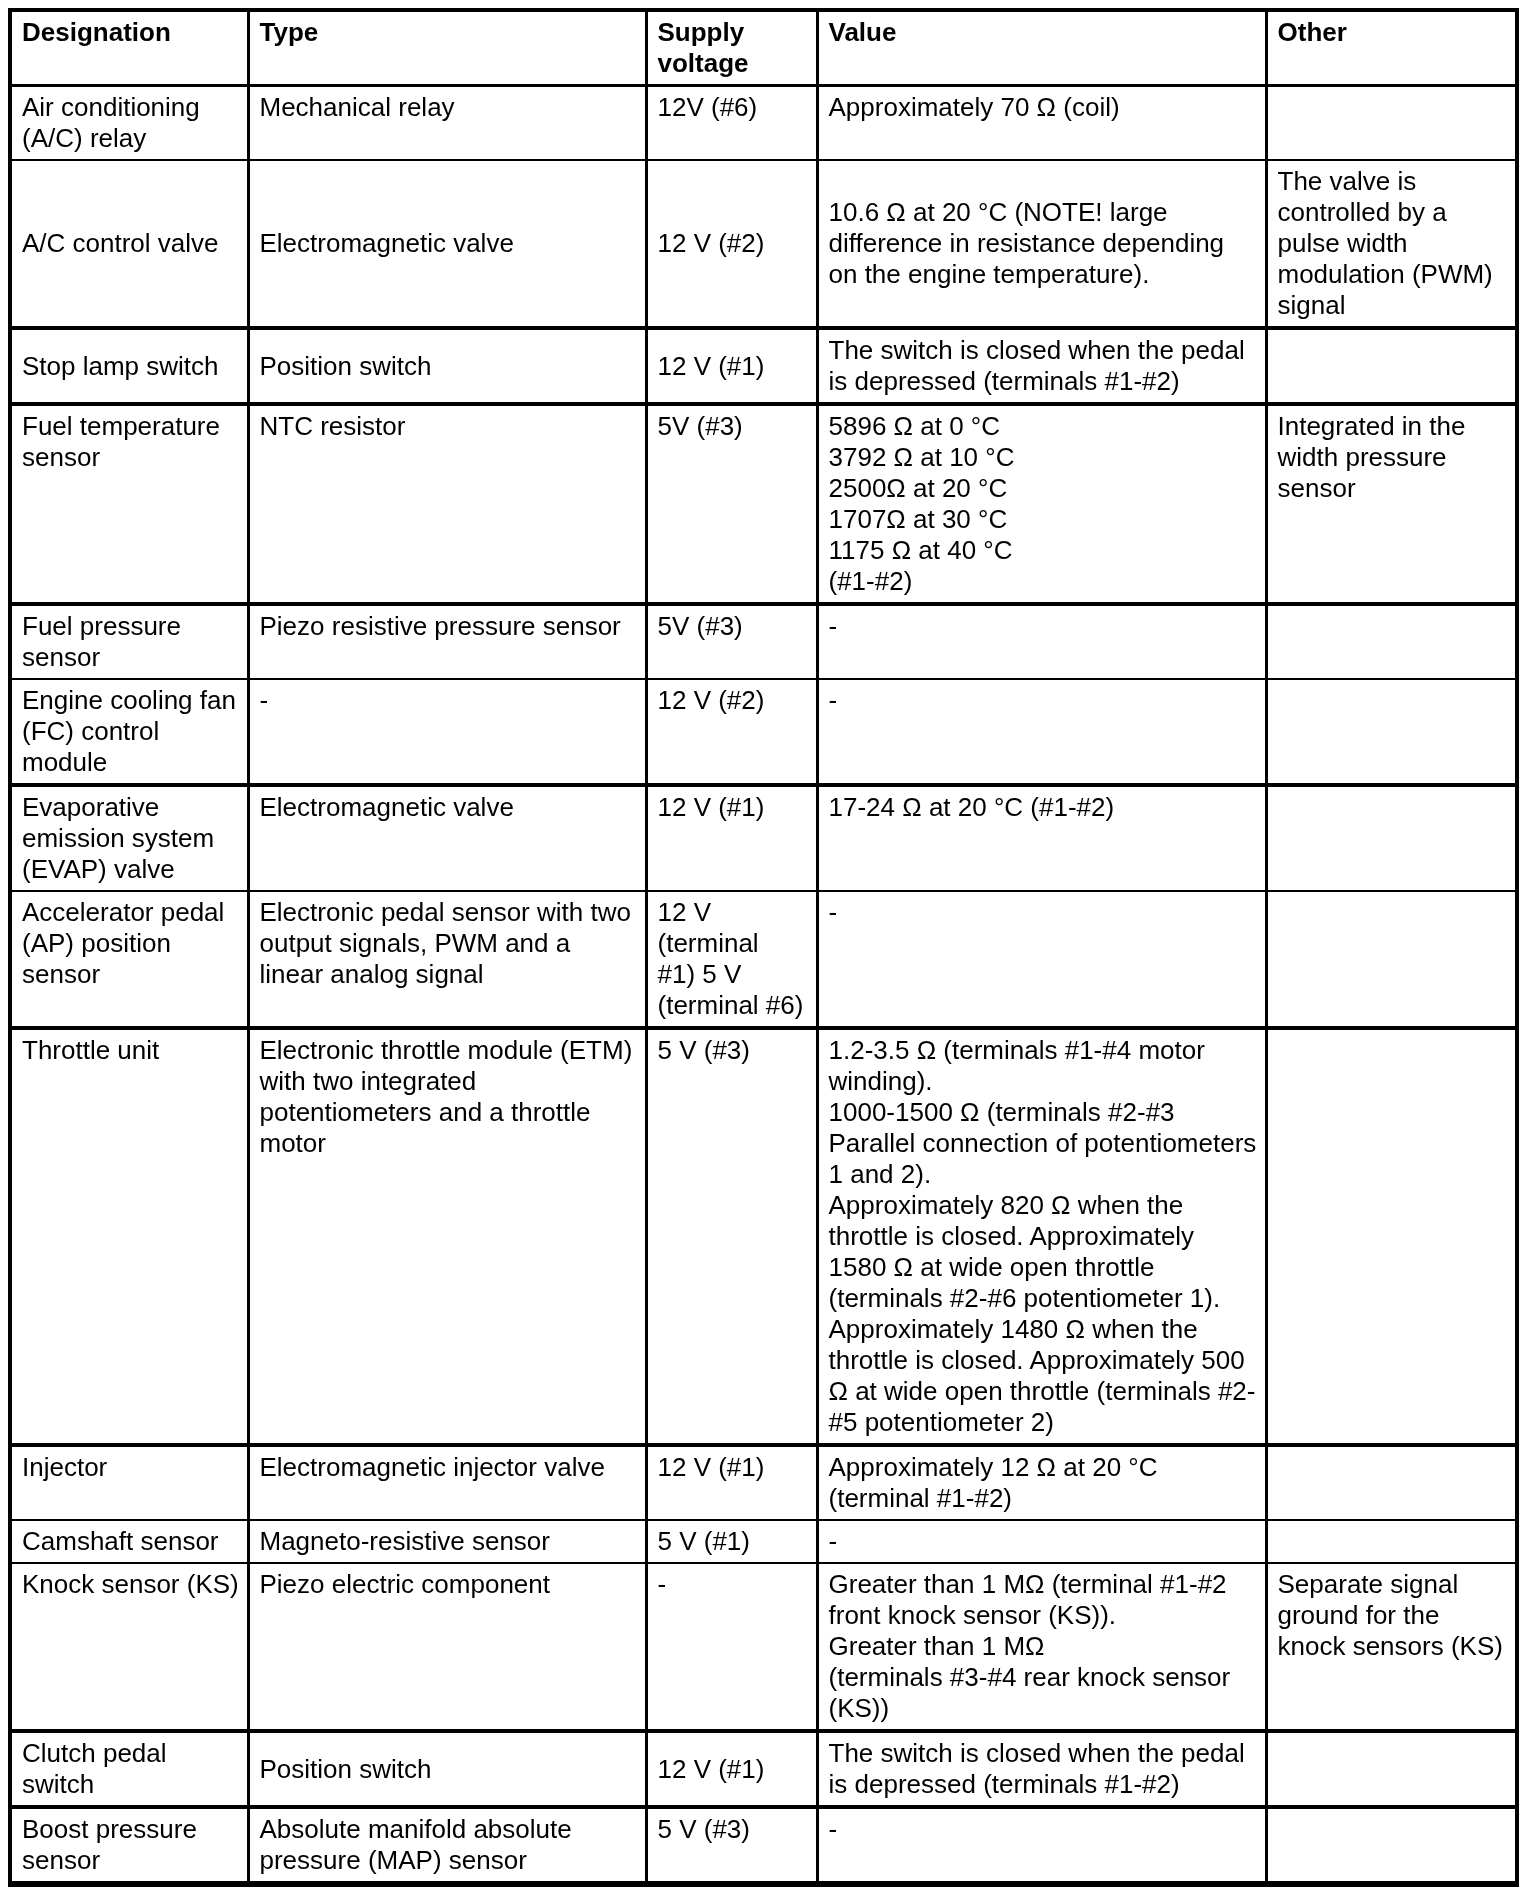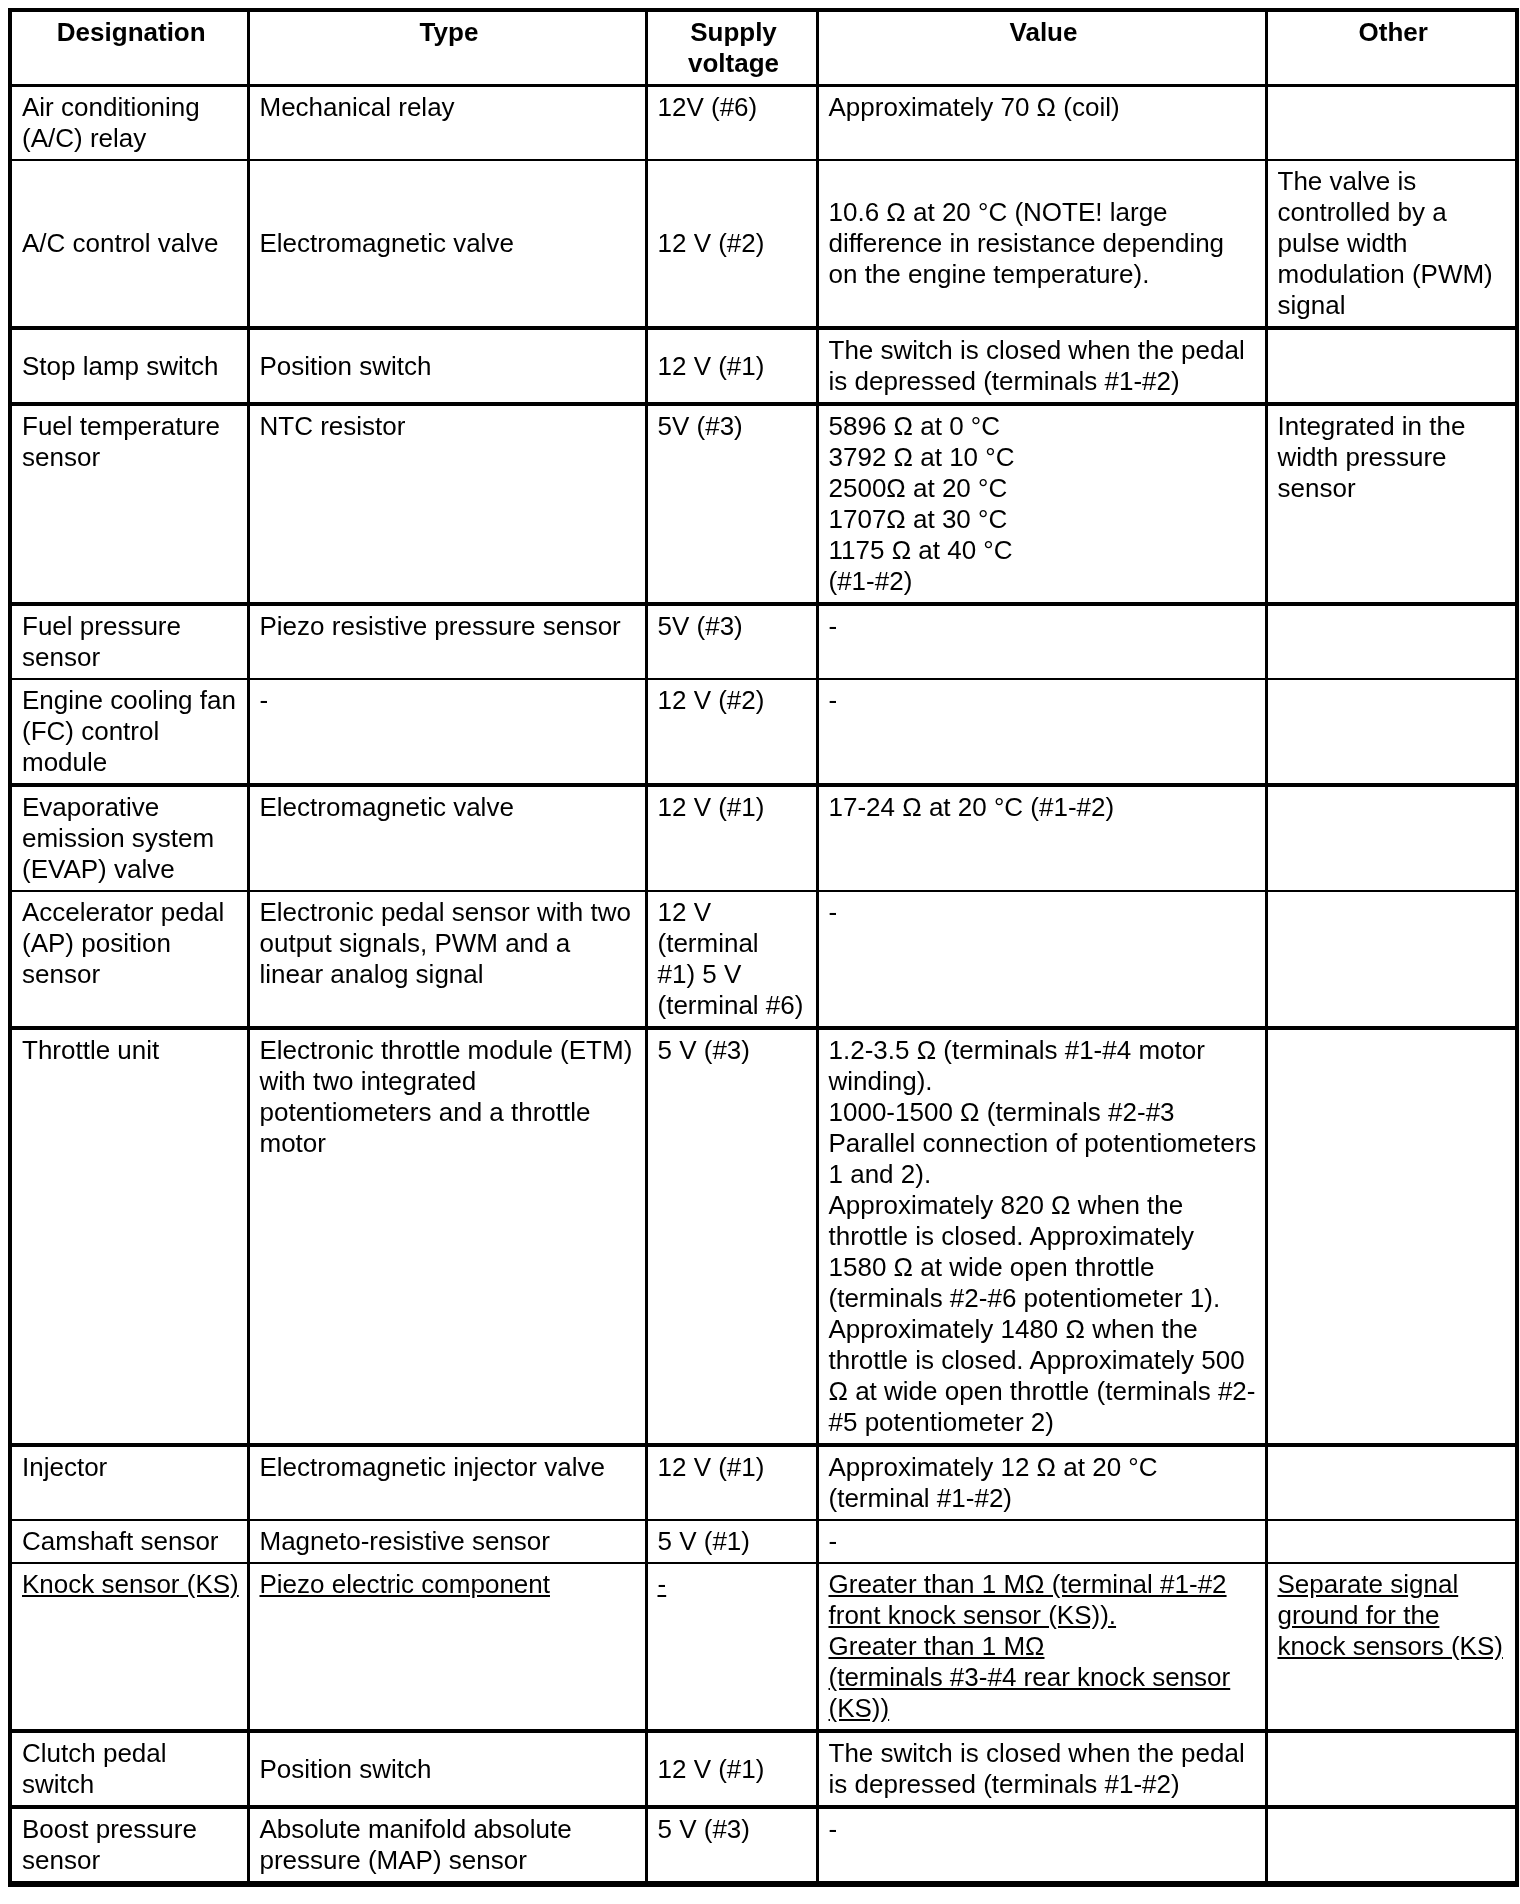--- a/index.html
+++ b/index.html
@@ -37,21 +37,20 @@
     vertical-align: top;
     text-align: left;
     white-space: pre-line;
     overflow: hidden;
     word-wrap: break-word;
   }
   thead th {
     font-weight: bold;
     border-bottom-width: 3px;
     border-top-width: 4px;
-    text-align: center;
   }
   tr.thick td {
     border-bottom-width: 4px;
   }
   tr.vmid td {
     vertical-align: middle;
   }
   tbody tr:last-child td {
     border-bottom-width: 6px;
   }
@@ -158,21 +157,21 @@
           <td>Approximately 12 Ω at 20 °C (terminal #1-#2)</td>
           <td></td>
         </tr>
         <tr style="height: 37px;">
           <td>Camshaft sensor</td>
           <td>Magneto-resistive sensor</td>
           <td>5 V (#1)</td>
           <td>-</td>
           <td></td>
         </tr>
-        <tr class="thick" style="height: 158px; text-decoration: underline;">
+        <tr class="thick" style="height: 158px;">
           <td>Knock sensor (KS)</td>
           <td>Piezo electric component</td>
           <td>-</td>
           <td>Greater than 1 MΩ (terminal #1-#2 front knock sensor (KS)).
 Greater than 1 MΩ
 (terminals #3-#4 rear knock sensor (KS))</td>
           <td>Separate signal ground for the knock sensors (KS)</td>
         </tr>
         <tr class="thick vmid" style="height: 71px; margin-top: 12px;">
           <td>Clutch pedal switch</td>

